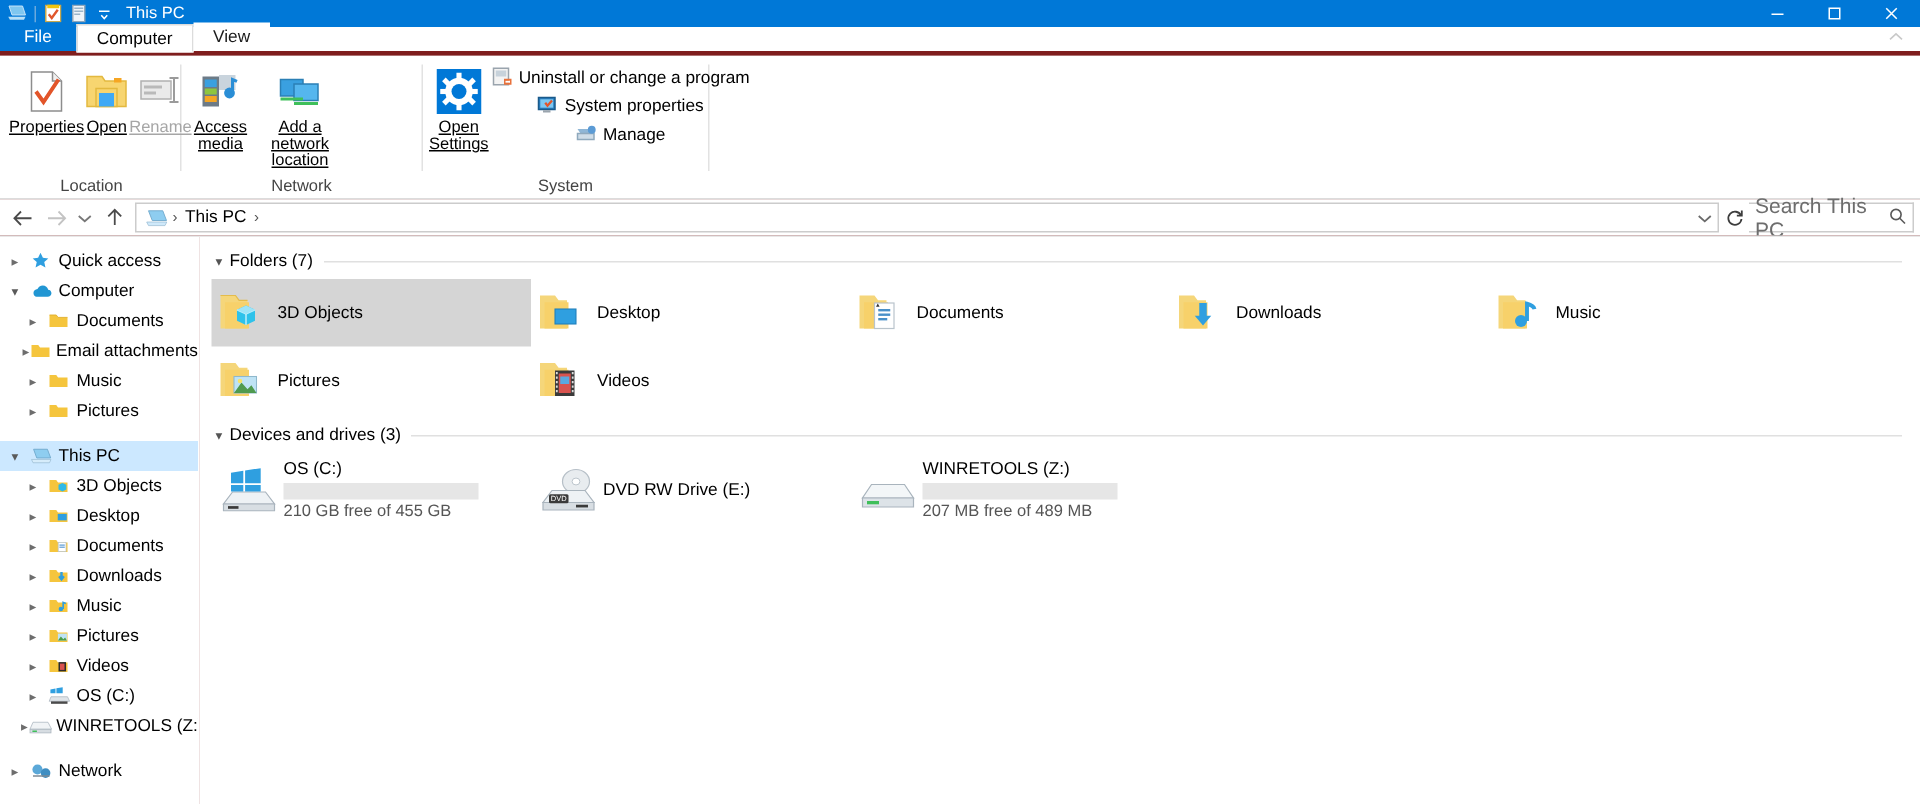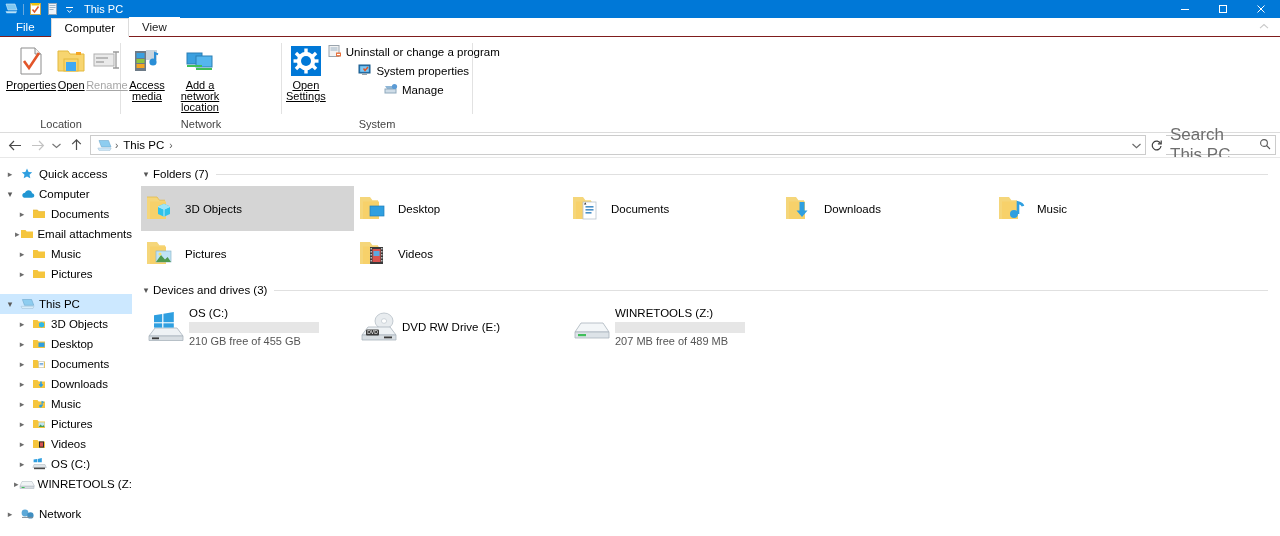--- a/index.html
+++ b/index.html
@@ -22,21 +22,21 @@
   .qat { display: flex; align-items: center; height: 18px; padding-left: 3px; gap: 0px; }
   .qat-btn { width: 17px; height: 16px; display: flex; align-items: center; justify-content: center; }
   .qat-sep { width: 1px; height: 11px; background: #6aa9dd; margin: 0 3px; }
   .title-text { margin-left: 6px; font-size: 11px; color: #fff; white-space: nowrap; }
   .win-controls { margin-left: auto; display: flex; height: 18px; }
   .win-btn { width: 38px; height: 18px; display:flex; align-items:center; justify-content:center; }
 
   
   .tabrow {
     height: 19px; background:#fff; display:flex; align-items:flex-end;
-    flex: 0 0 19px; border-bottom: 1px solid #7f1d1d; position: relative;
+    flex: 0 0 19px; border-bottom: 3px solid #7f1d1d; position: relative;
   }
   .tab {
     height: 19px; padding: 0 13px; display:flex; align-items:center;
     font-size: 11.5px; color:#000; background:#fff;
   }
   .tab.file { background:#0078d7; color:#fff; padding:0 16px; }
   .tab.active { background:#fff; border-left:1px solid #dcdcdc; border-right:1px solid #dcdcdc;
                 border-top:1px solid #dcdcdc; border-bottom:1px solid #fff; margin-bottom:-1px; }
   .tab.inactive { background:#fff; color:#1a1a1a; }
   .ribbon-collapse { position:absolute; right:8px; bottom:3px; width:16px; height:13px;
@@ -75,21 +75,21 @@
   .crumbbox {
     flex:1; height:20px; border:1px solid #cccccc; background:#fff; display:flex;
     align-items:center; padding:0 2px 0 4px; margin-left:3px; min-width:0;
   }
   .crumb { display:flex; align-items:center; font-size:11.5px; padding:0 2px; height:18px; }
   .crumb-sep { color:#555; font-size:10px; padding:0 3px; }
   .crumbbox .tail { margin-left:auto; display:flex; align-items:center; }
   .refresh { width:20px; height:20px; display:flex; align-items:center; justify-content:center; color:#333; }
   .searchbox {
     width:110px; height:20px; border:1px solid #cccccc; border-left:none; background:#fff;
-    display:flex; align-items:center; padding:0 4px; font-size:17px; color:#6d6d6d;
+    display:flex; align-items:center; padding:0 4px; font-size:14px; color:#6d6d6d;
   }
   .searchbox .s-txt { flex:1; }
 
   
   .body { flex:1; display:flex; min-height:0; border-top:1px solid #e8e8e8; }
 
   
   .sidebar { width:133px; flex:0 0 133px; background:#fff; padding-top:6px; overflow:hidden;
              border-right:1px solid #ffffff; }
   .tree-item { height:20px; display:flex; align-items:center; font-size:11.5px; color:#000; white-space:nowrap; }

